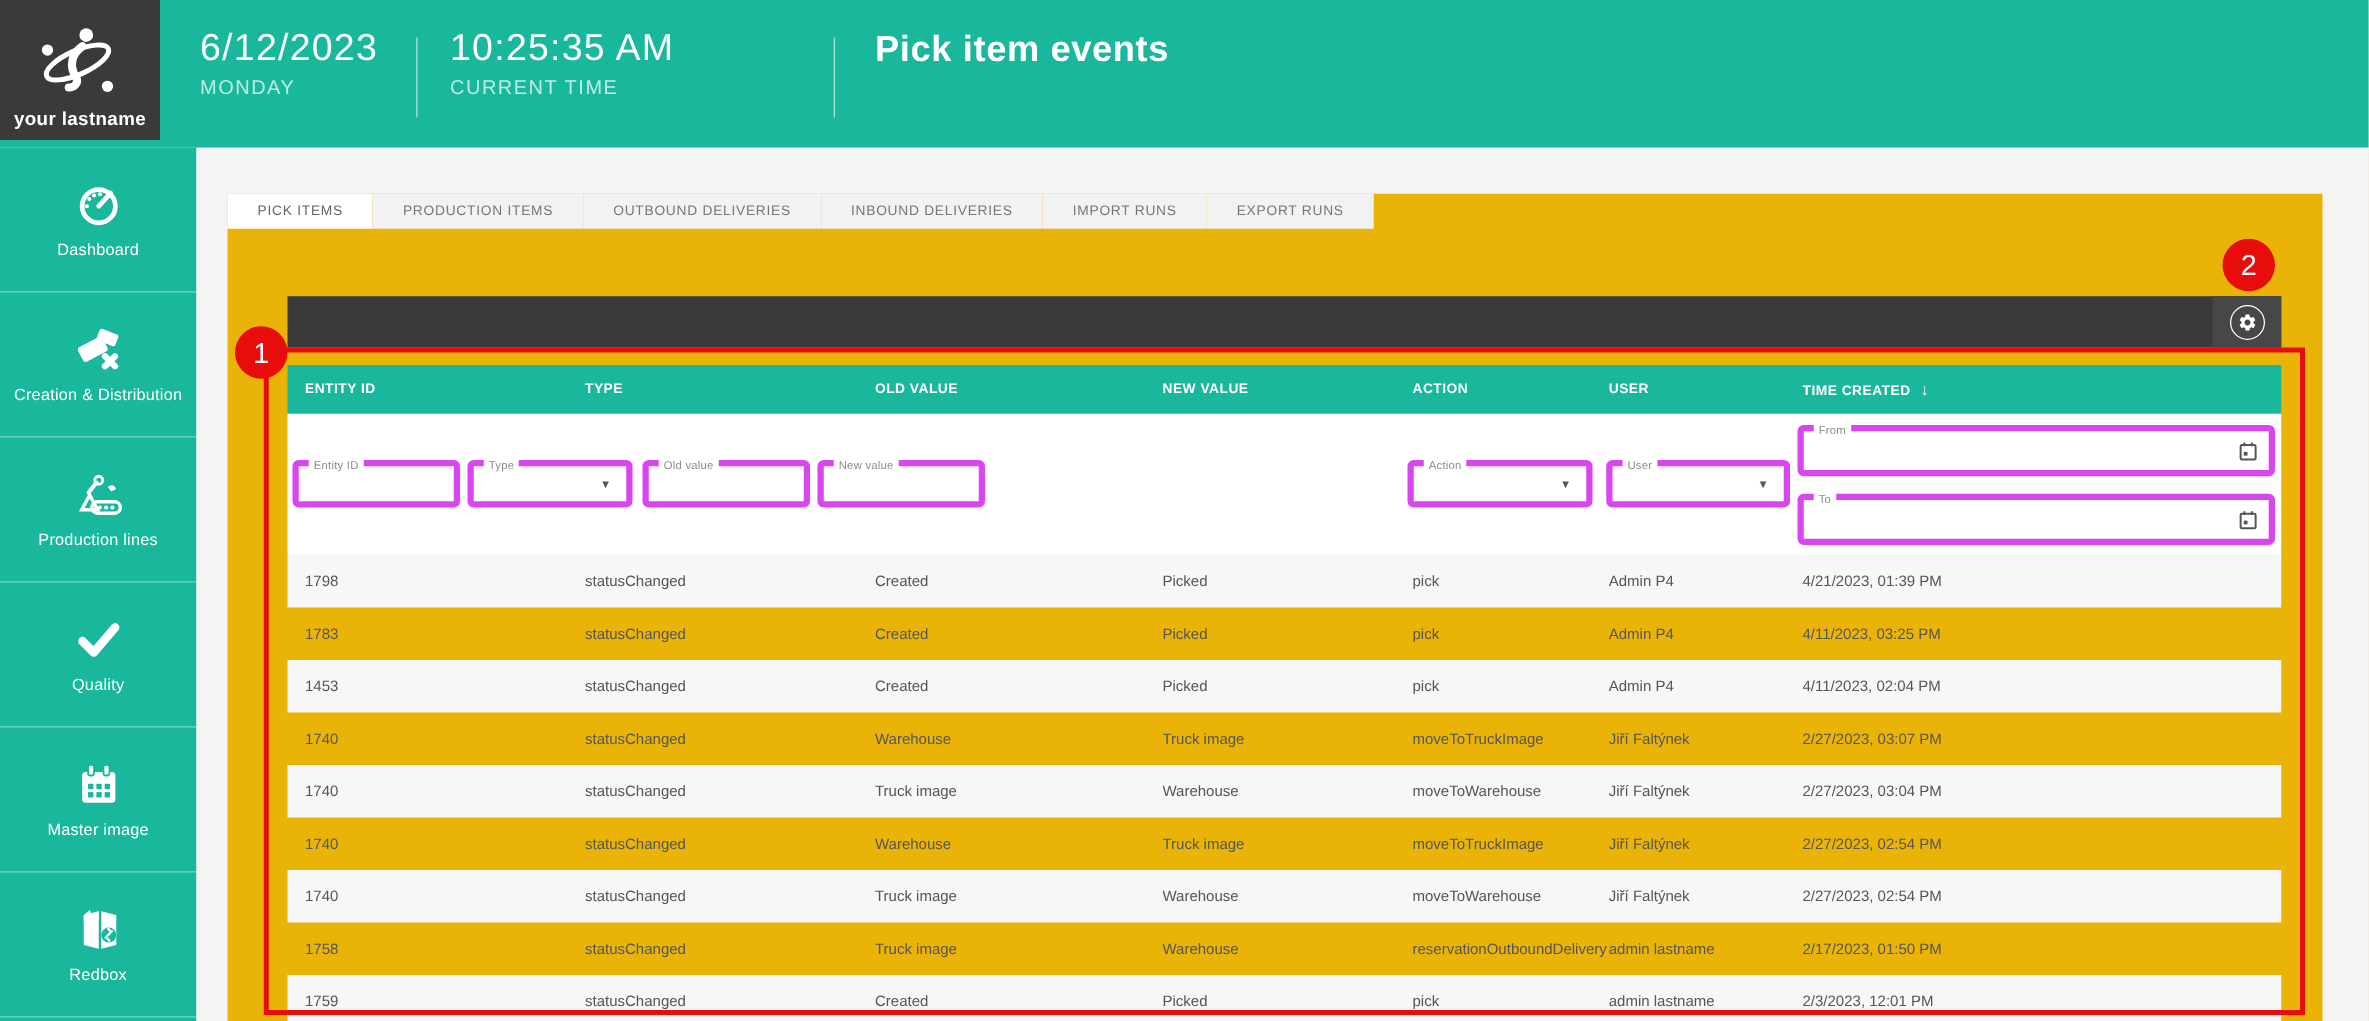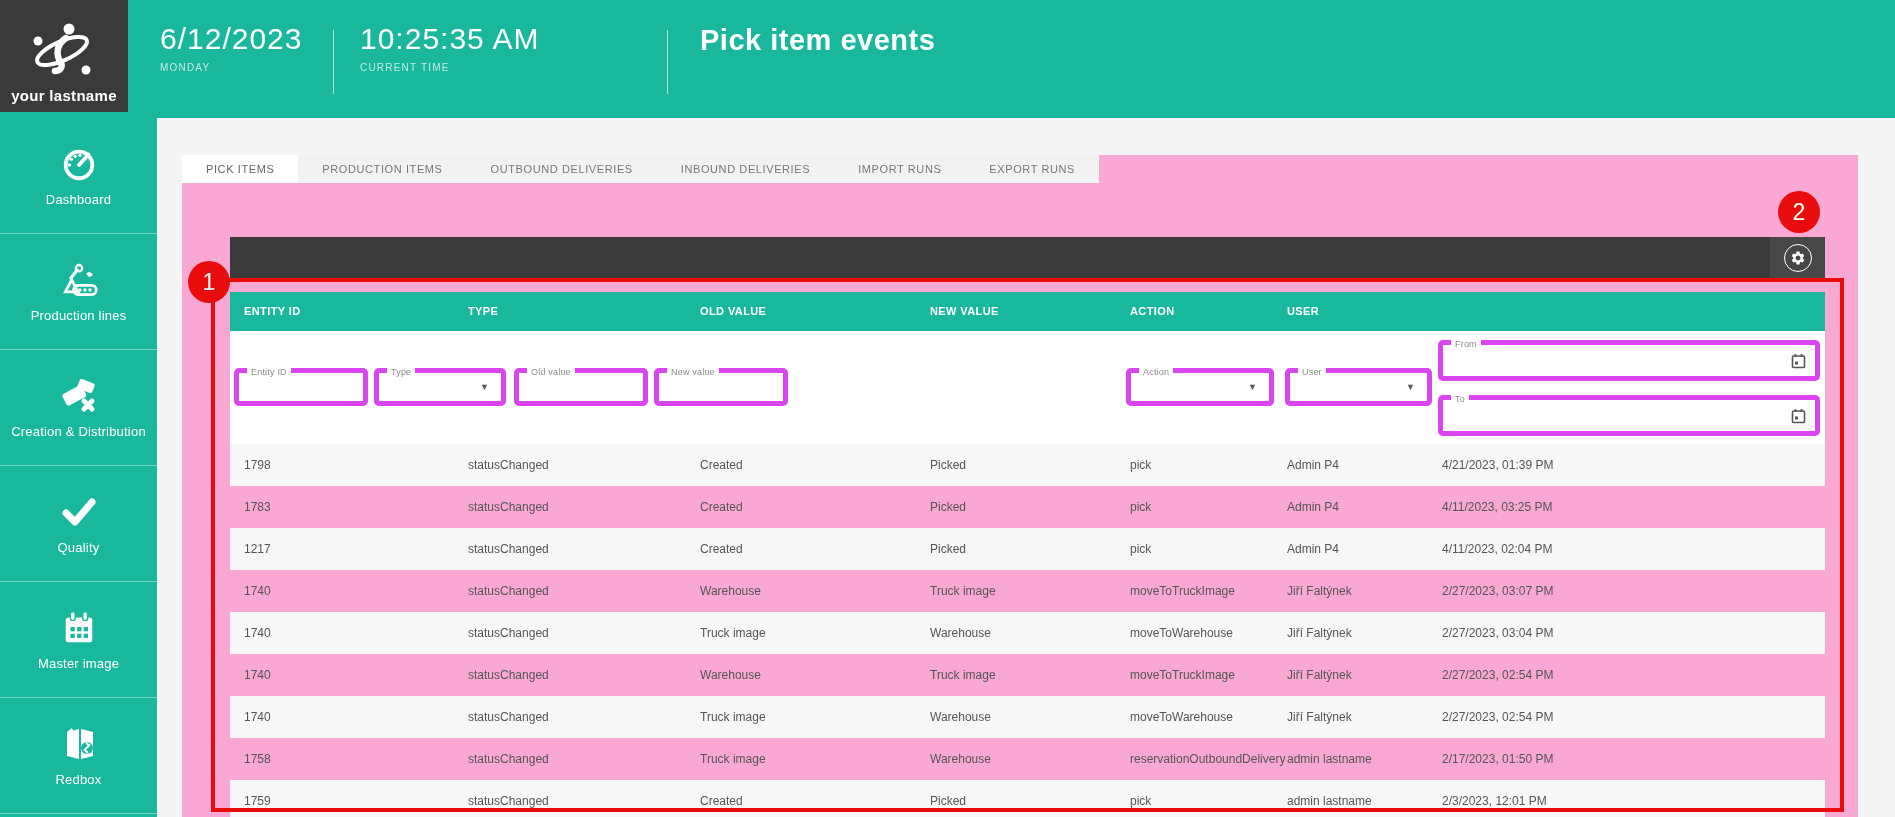--- a/index.html
+++ b/index.html
@@ -7,33 +7,33 @@
   body { font-family:"Liberation Sans","DejaVu Sans",sans-serif; background:#f4f4f4; overflow:hidden; }
   .app { position:relative; width:1895px; height:817px; background:#f4f4f4; overflow:hidden; }
 
   
   .header { position:absolute; left:0; top:0; width:1895px; height:118px; background:#19b89c; }
   .logo-box { position:absolute; left:0; top:0; width:128px; height:112px; background:#3a3a3a;
               display:flex; flex-direction:column; align-items:center; justify-content:flex-end; padding-bottom:8px; }
   .logo-text { color:#fff; font-size:15px; font-weight:700; letter-spacing:.3px; margin-top:4px; }
   .hdr-block { position:absolute; top:22px; color:#fff; }
   .hdr-big { font-size:30px; font-weight:300; letter-spacing:1px; line-height:34px; }
-  .hdr-sub { font-size:10px; letter-spacing:1.2px; color:rgba(255,255,255,.72); margin-top:6px; }
+  .hdr-sub { font-size:16px; letter-spacing:1.2px; color:rgba(255,255,255,.72); margin-top:6px; }
   .hdr-divider { position:absolute; top:30px; width:1px; height:64px; background:rgba(255,255,255,.65); }
   .hdr-title { position:absolute; left:700px; top:24px; color:#fff; font-size:29px; font-weight:700; letter-spacing:.5px; }
 
   
   .sidebar { position:absolute; left:0; top:118px; width:157px; height:699px; background:#19b89c; }
   .side-item { height:116px; display:flex; flex-direction:column; align-items:center; justify-content:center;
                border-bottom:1px solid rgba(255,255,255,.4); cursor:pointer; }
   .side-item .lbl { color:#fff; font-size:13px; font-weight:500; margin-top:9px; letter-spacing:.2px; text-align:right; }
   .side-ic { width:40px; height:38px; display:flex; align-items:center; justify-content:center; }
 
   
-  .card { position:absolute; left:182px; top:155px; width:1676px; height:662px; background:#f9a8d4; }
+  .card { position:absolute; left:182px; top:155px; width:1676px; height:662px; background:#eab308; }
   .tabs { position:absolute; left:0; top:0; height:28px; display:flex; }
   .tab { height:28px; padding:0 24px; display:flex; align-items:center; background:#f2f2f2;
          color:#777; font-size:11px; letter-spacing:.6px; font-weight:500; cursor:pointer; white-space:nowrap; }
   .tab.active { background:#fff; color:#666; }
 
   .toolbar { position:absolute; left:48px; top:82px; width:1595px; height:41px; background:#3a3a3a; }
   .gear-btn { position:absolute; right:0; top:0; width:55px; height:41px; background:#474747;
               display:flex; align-items:center; justify-content:center; cursor:pointer; }
   .gear-ring { width:28px; height:28px; border:1.5px solid #fff; border-radius:50%;
                display:flex; align-items:center; justify-content:center; }
@@ -107,42 +107,42 @@
           <circle cx="12" cy="15" r="1.7" fill="#fff"></circle>
             <circle cx="16" cy="12" r="1.7" fill="#fff"></circle>
           <circle cx="21" cy="11" r="1.7" fill="#fff"></circle>
             <circle cx="10" cy="21" r="1.7" fill="#fff"></circle>
         </svg>
       </span>
       <span class="lbl">Dashboard</span>
     </div>
     <div class="side-item">
       <span class="side-ic">
+        <svg width="40" height="38" viewBox="0 0 40 38">
+          <rect x="4" y="12" width="22" height="13" rx="2.5" fill="#fff" transform="rotate(-28 15 18)"></rect>
+          <rect x="19" y="4" width="16" height="10" rx="2" fill="#fff" transform="rotate(22 27 9)"></rect>
+          <path d="M25 24 L33 32 M33 24 L25 32" stroke="#fff" stroke-width="5" stroke-linecap="round"></path>
+        </svg>
+      </span>
+      <span class="lbl">Creation &amp; Distribution</span>
+    </div>
+    <div class="side-item">
+      <span class="side-ic">
         <svg width="44" height="38" viewBox="0 0 44 38">
           <polygon points="7,32 14,19 21,32" fill="none" stroke="#fff" stroke-width="3"></polygon>
           <rect x="16" y="25" width="25" height="10" rx="5" fill="none" stroke="#fff" stroke-width="3"></rect>
           <circle cx="23" cy="30" r="1.8" fill="#fff"></circle>
             <circle cx="28.5" cy="30" r="1.8" fill="#fff"></circle>
             <circle cx="34" cy="30" r="1.8" fill="#fff"></circle>
           <path d="M13 17 L20 8" stroke="#fff" stroke-width="3.5" stroke-linecap="round"></path>
           <circle cx="22" cy="6" r="3.5" fill="none" stroke="#fff" stroke-width="2.5"></circle>
           <path d="M30 12 c3 -3 7 -1 7 2 l-4 2 z" fill="#fff"></path>
         </svg>
       </span>
       <span class="lbl">Production lines</span>
-    </div>
-    <div class="side-item">
-      <span class="side-ic">
-        <svg width="40" height="38" viewBox="0 0 40 38">
-          <rect x="4" y="12" width="22" height="13" rx="2.5" fill="#fff" transform="rotate(-28 15 18)"></rect>
-          <rect x="19" y="4" width="16" height="10" rx="2" fill="#fff" transform="rotate(22 27 9)"></rect>
-          <path d="M25 24 L33 32 M33 24 L25 32" stroke="#fff" stroke-width="5" stroke-linecap="round"></path>
-        </svg>
-      </span>
-      <span class="lbl">Creation &amp; Distribution</span>
     </div>
     <div class="side-item">
       <span class="side-ic">
         <svg width="38" height="32" viewBox="0 0 38 32">
           <path d="M6 17 L15 26 L32 6" fill="none" stroke="#fff" stroke-width="7" stroke-linecap="round" stroke-linejoin="round"></path>
         </svg>
       </span>
       <span class="lbl">Quality</span>
     </div>
     <div class="side-item">
@@ -197,20 +197,23 @@
       </div>
     </div>
 
     <div class="thead tgrid">
       <div class="hcell">ENTITY ID</div>
       <div class="hcell">TYPE</div>
       <div class="hcell">OLD VALUE</div>
       <div class="hcell">NEW VALUE</div>
       <div class="hcell">ACTION</div>
       <div class="hcell">USER</div>
+      <div class="hcell">
+        <span>TIME CREATED</span><span class="sort-arrow">↓</span>
+      </div>
     </div>
 
     <div class="filters">
       <div class="f-field" style="left:4px; top:37px; width:134px; height:38px;">
         <span class="f-label">Entity ID</span>
         <input class="f-input" style="">
       </div>
       <div class="f-field" style="left:144px; top:37px; width:132px; height:38px;">
         <span class="f-label">Type</span>
         <input class="f-input" style="padding-right: 26px;">
@@ -273,21 +276,21 @@
         <div class="trow tgrid">
           <div class="tcell">1783</div>
           <div class="tcell">statusChanged</div>
           <div class="tcell">Created</div>
           <div class="tcell">Picked</div>
           <div class="tcell">pick</div>
           <div class="tcell">Admin P4</div>
           <div class="tcell">4/11/2023, 03:25 PM</div>
         </div>
         <div class="trow tgrid alt">
-          <div class="tcell">1217</div>
+          <div class="tcell">1453</div>
           <div class="tcell">statusChanged</div>
           <div class="tcell">Created</div>
           <div class="tcell">Picked</div>
           <div class="tcell">pick</div>
           <div class="tcell">Admin P4</div>
           <div class="tcell">4/11/2023, 02:04 PM</div>
         </div>
         <div class="trow tgrid">
           <div class="tcell">1740</div>
           <div class="tcell">statusChanged</div>

